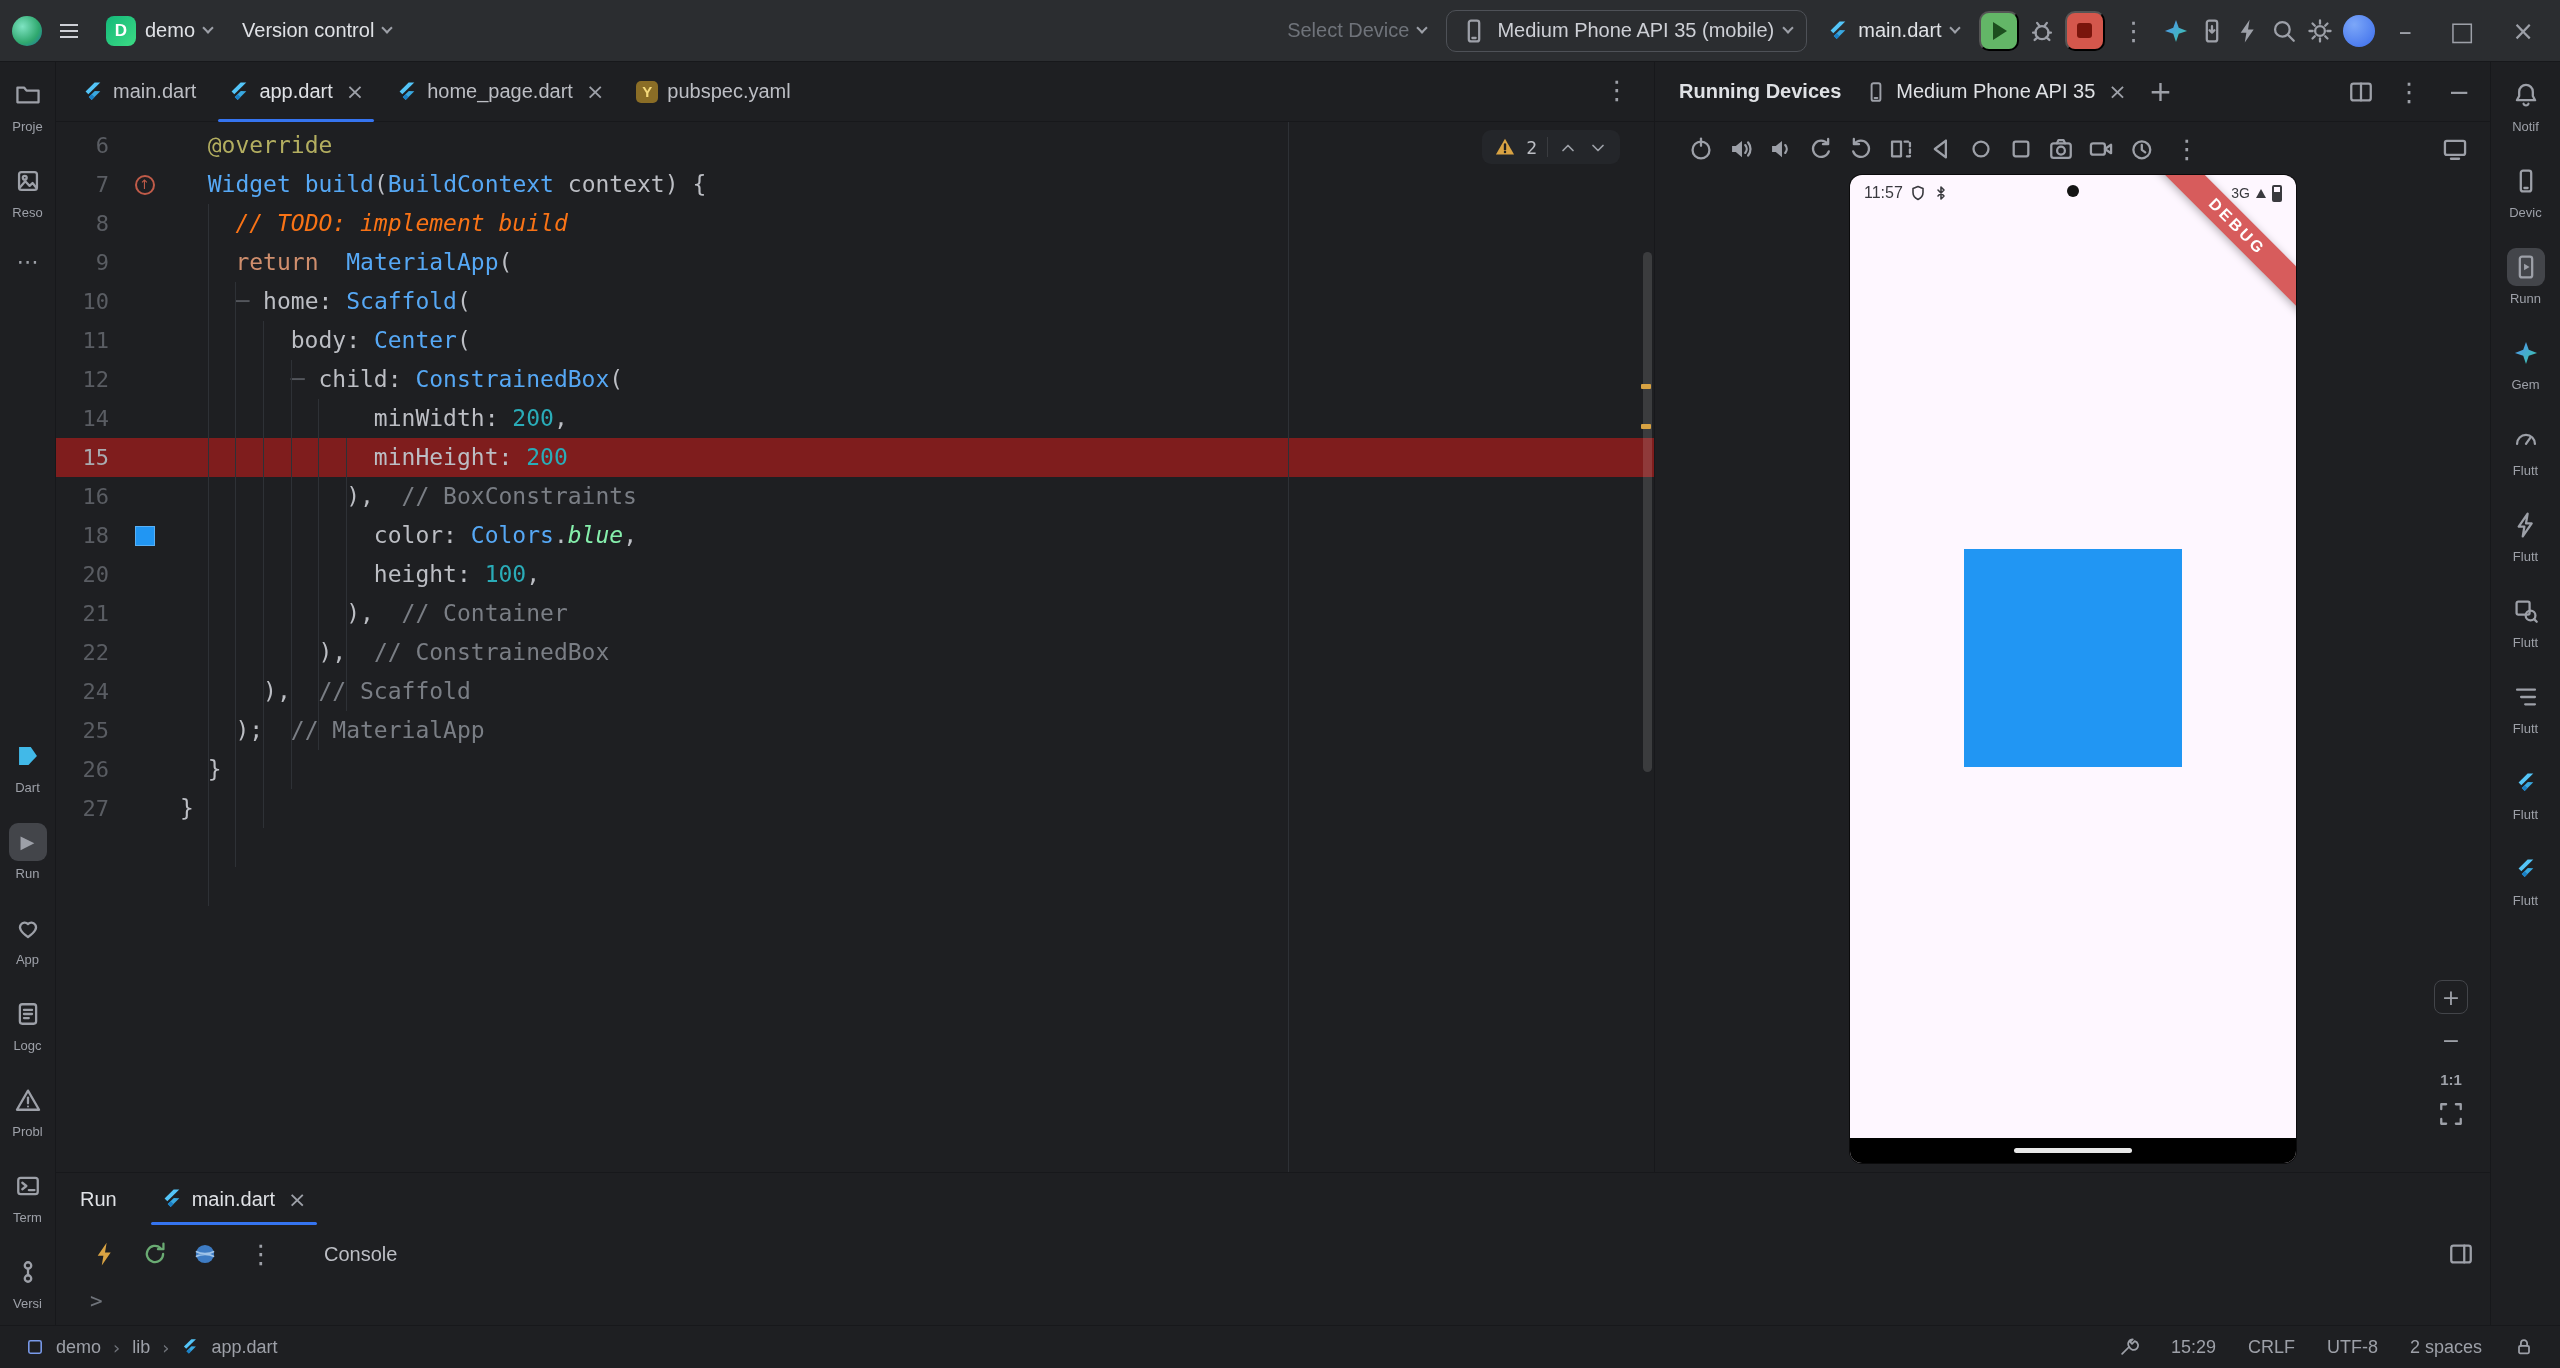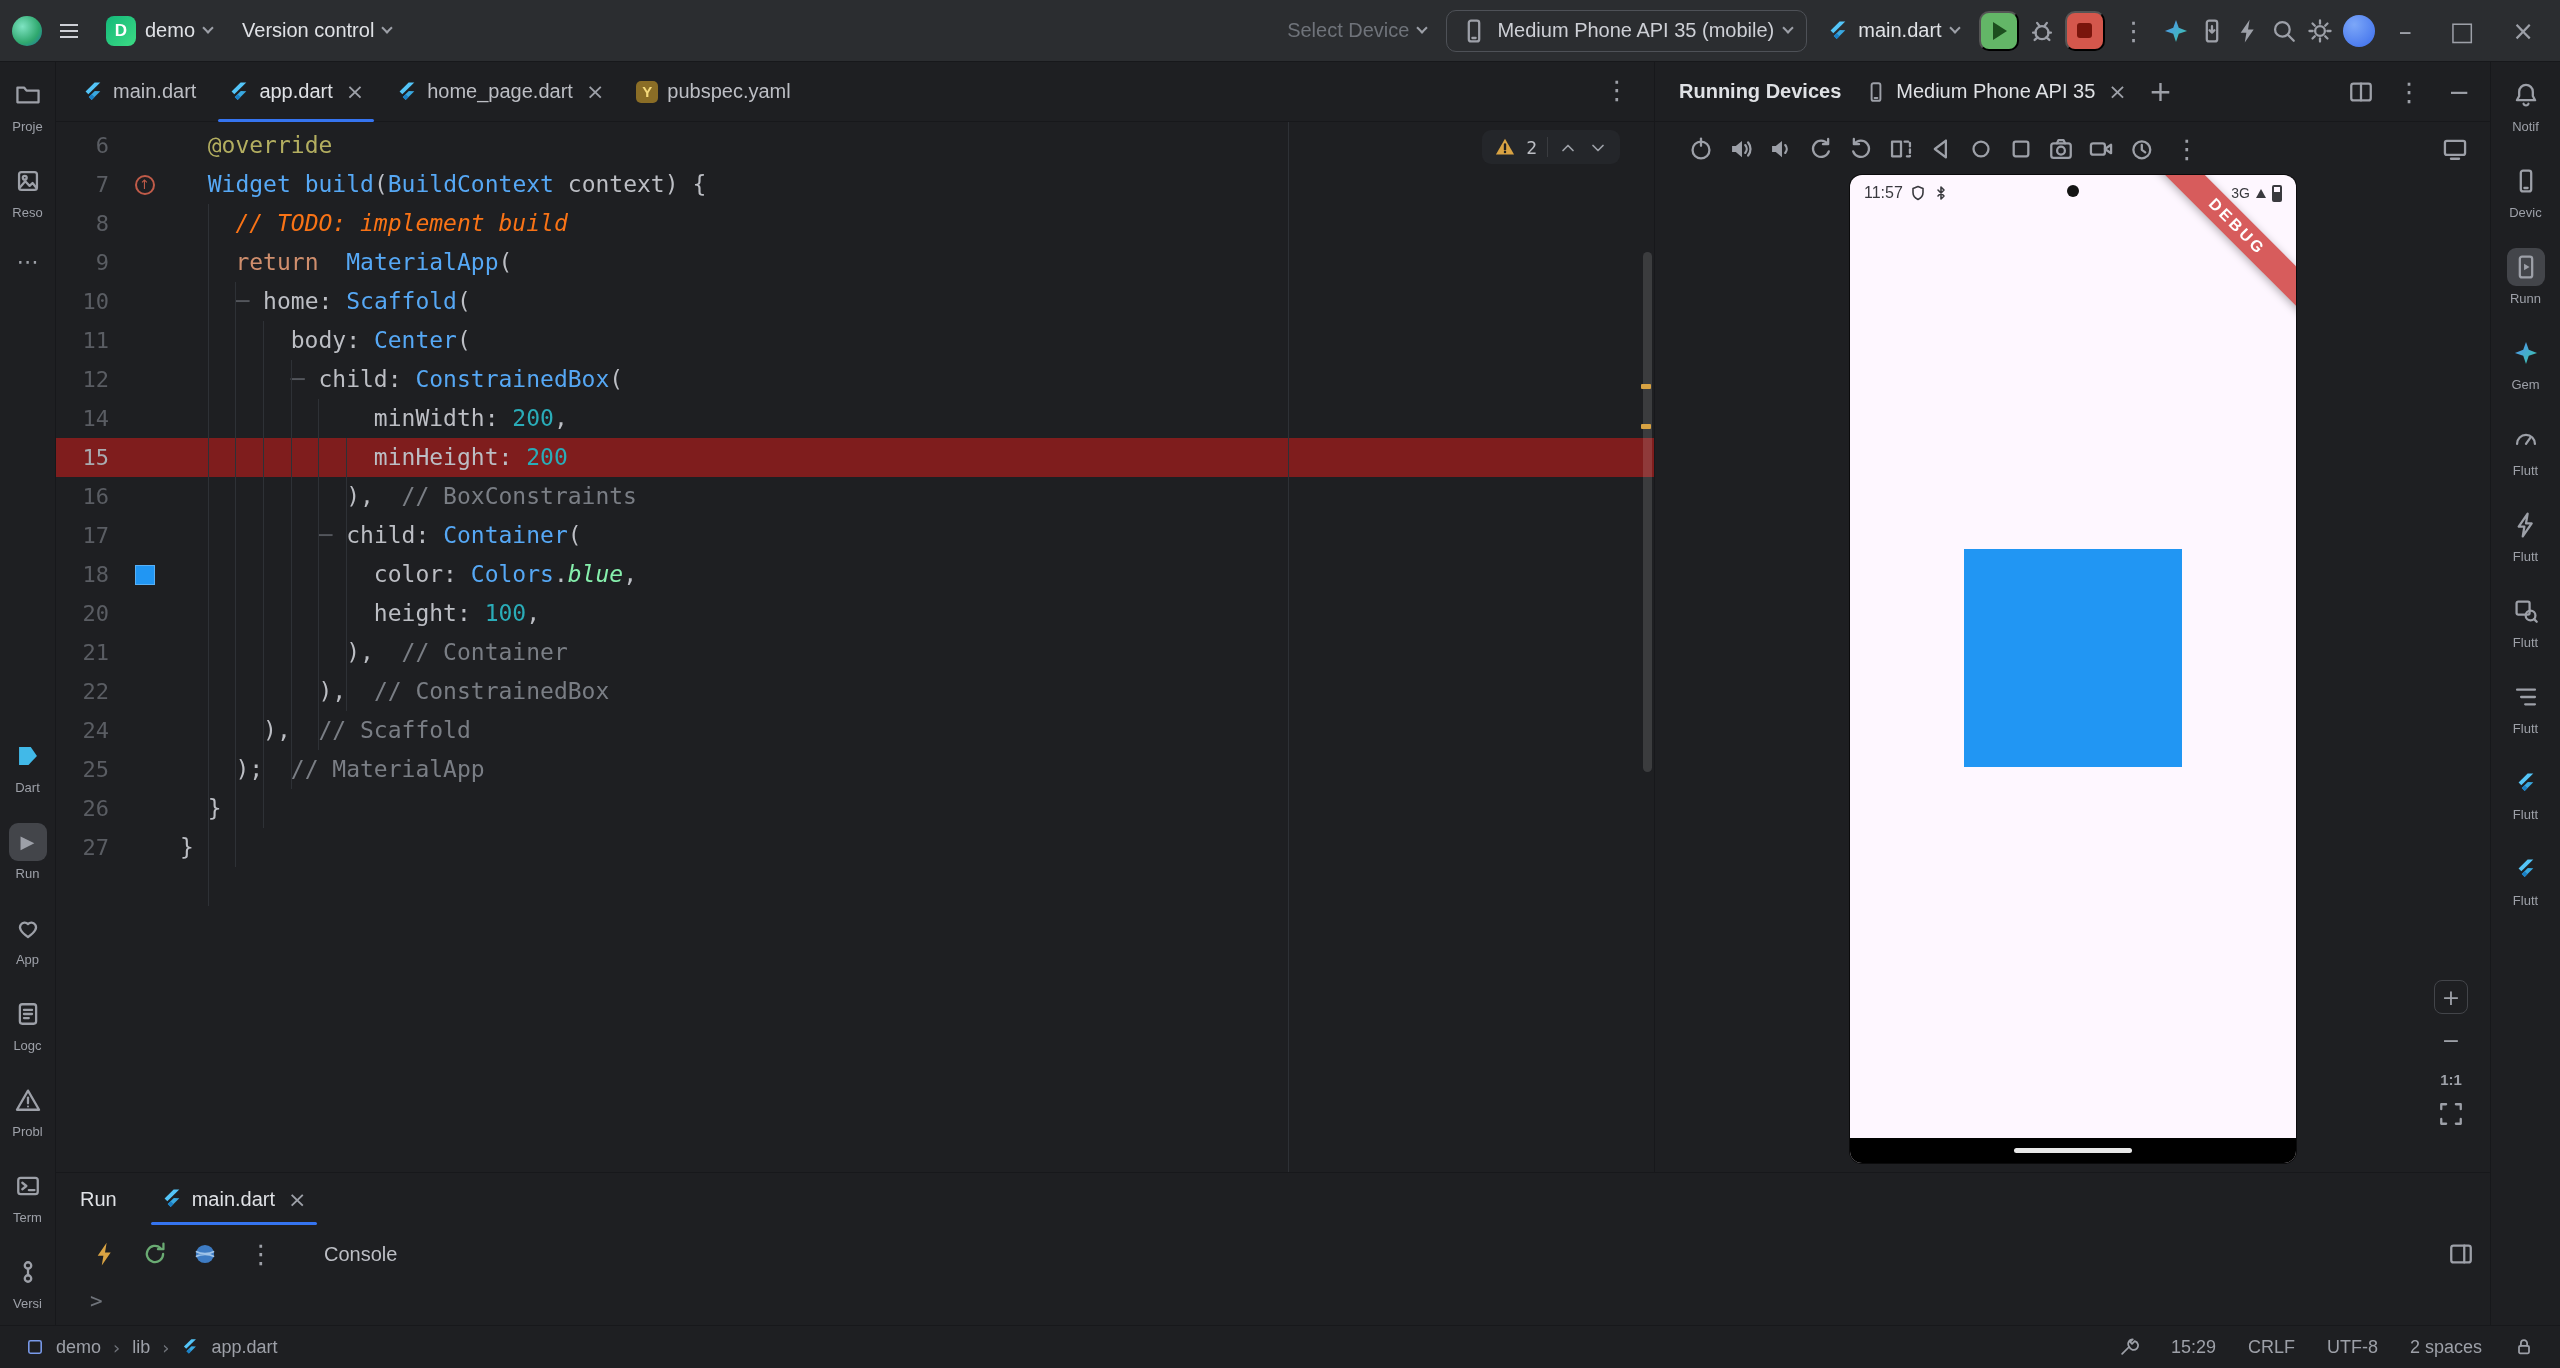--- a/index.html
+++ b/index.html
@@ -473,25 +473,20 @@
             <span class="lnum">15</span>
             <span class="lico"></span>
             <span class="lcode"><span class="tk-d">              minHeight: </span><span class="tk-nu">200</span></span>
           </div>
           <div class="crow">
             <span class="lnum">16</span>
             <span class="lico"></span>
             <span class="lcode"><span class="tk-d">            ),  </span><span class="tk-cm">// BoxConstraints</span></span>
           </div>
           <div class="crow">
-            <span class="lnum">17</span>
-            <span class="lico"></span>
-            <span class="lcode"><span class="tk-d">          </span><span class="tk-g">─ </span><span class="tk-d">child: </span><span class="tk-t">Container</span><span class="tk-d">(</span></span>
-          </div>
-          <div class="crow">
             <span class="lnum">18</span>
             <span class="lico">
               <span class="swatch" style="background:#2196F3"></span>
             </span>
             <span class="lcode"><span class="tk-d">              color: </span><span class="tk-t">Colors</span><span class="tk-d">.</span><span class="tk-pr">blue</span><span class="tk-d">,</span></span>
           </div>
           <div class="crow">
             <span class="lnum">20</span>
             <span class="lico"></span>
             <span class="lcode"><span class="tk-d">              height: </span><span class="tk-nu">100</span><span class="tk-d">,</span></span>

